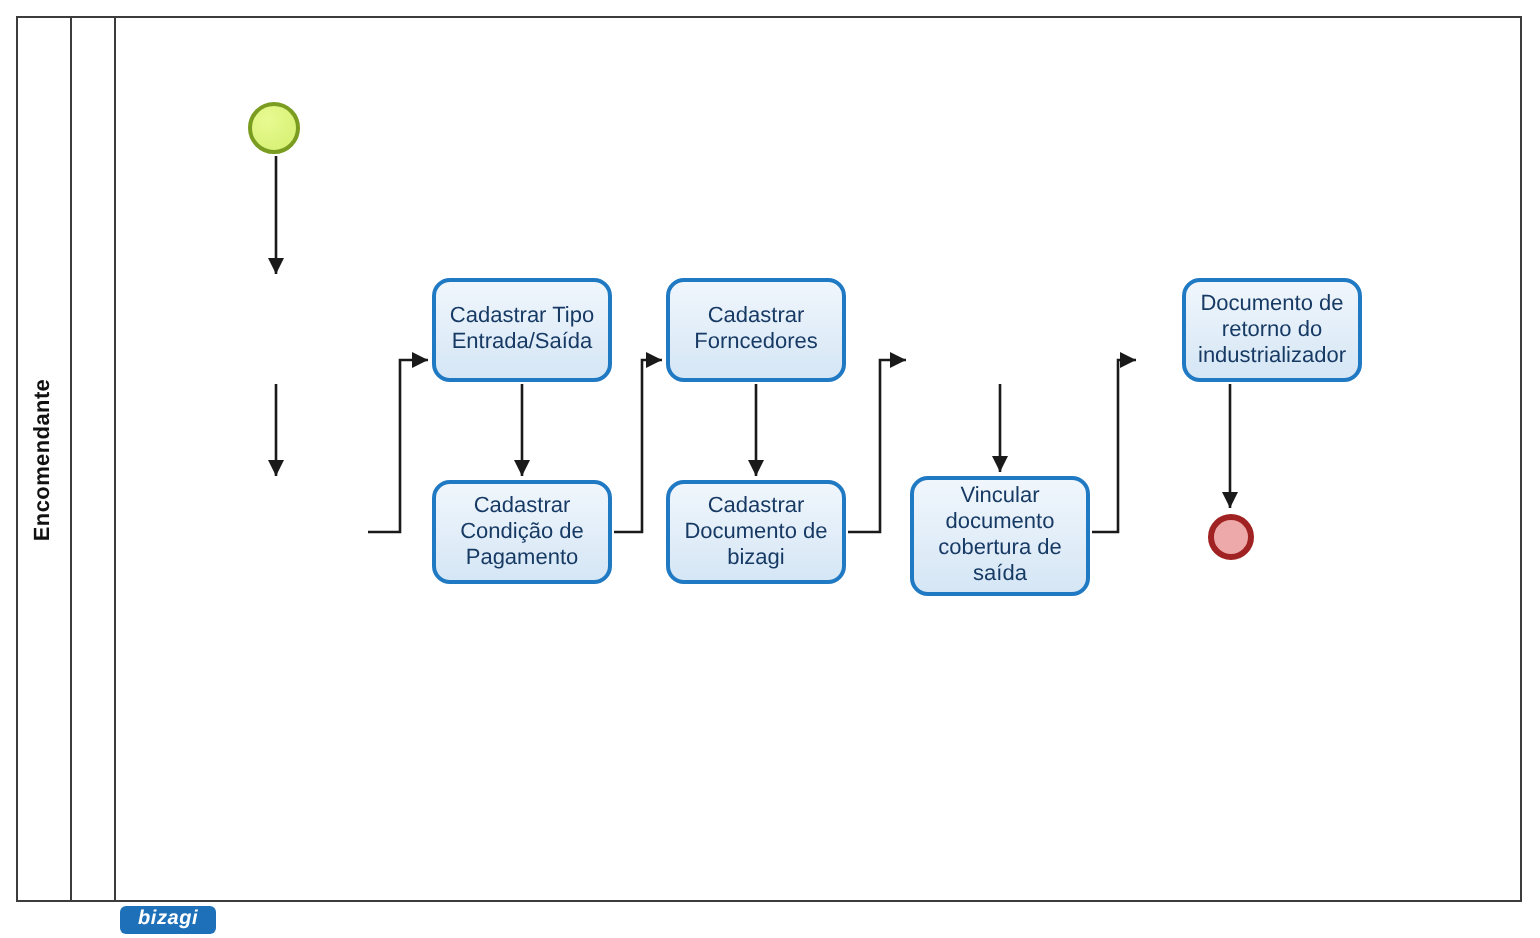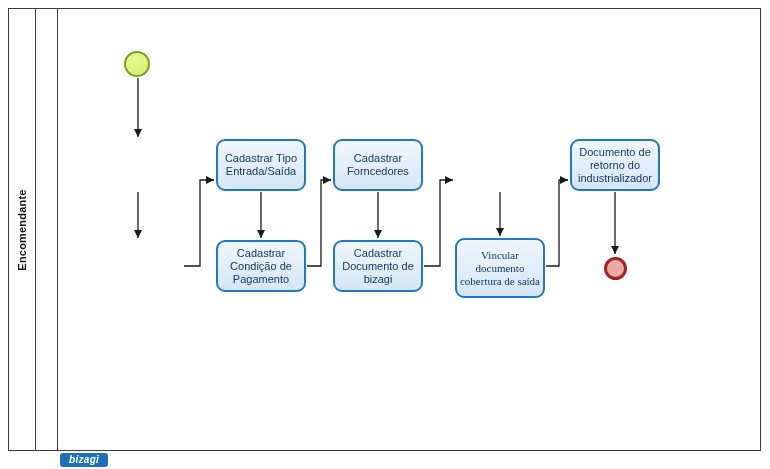--- a/index.html
+++ b/index.html
@@ -11,21 +11,21 @@
   .lane-band{position:absolute;left:27px;top:0;width:22px;height:100%;border-right:1px solid #3c3c3c;box-sizing:border-box;}
   .pool-label{transform:rotate(-90deg);white-space:nowrap;font-size:11px;font-weight:bold;color:#111;letter-spacing:0.2px;}
 
   
   .connectors{position:absolute;left:0;top:0;width:770px;height:469px;pointer-events:none;}
   .connectors polyline{fill:none;stroke:#1a1a1a;stroke-width:1.3;}
 
   
   .task{position:absolute;width:90px;height:52px;box-sizing:border-box;border:2px solid #2079c3;border-radius:9px;background:linear-gradient(#f0f6fc,#d5e6f5);display:flex;align-items:center;justify-content:center;text-align:center;padding:2px;cursor:default;}
   .task-label{font-size:11px;line-height:13px;color:#173a64;}
-  .task.tall{height:60px;font-family:Liberation Serif, serif;}
+  .task.tall{height:60px;}
 
   
   .event{position:absolute;border-radius:50%;box-sizing:content-box;}
   .event.start{width:22px;height:22px;border:2px solid #7a9c21;background:radial-gradient(circle at 35% 30%,#e8fa92,#d3ef6d);}
   .event.end{width:17px;height:17px;border:3px solid #a02222;background:#eda9a9;}
 
   
   .watermark{position:absolute;left:60px;top:453px;height:14px;padding:0 9px;background:#1e71b8;border-radius:3px;display:flex;align-items:center;justify-content:flex-end;}
   .watermark span{color:#ffffff;font-size:10px;font-weight:bold;font-style:italic;line-height:14px;letter-spacing:0.3px;}
 </style>
@@ -62,21 +62,21 @@
 
   <div class="event start" style="left:124px;top:51px"></div>
   <div class="event end" style="left:604px;top:257px"></div>
 
   <div class="task" style="left:216px;top:139px">
     <span class="task-label">Cadastrar Tipo Entrada/Saída</span>
   </div>
   <div class="task" style="left:333px;top:139px">
     <span class="task-label">Cadastrar Forncedores</span>
   </div>
-  <div class="task" style="left:570px;top:139px">
+  <div class="task" style="left:591px;top:139px">
     <span class="task-label">Documento de retorno do industrializador</span>
   </div>
 
   <div class="task" style="left:216px;top:240px">
     <span class="task-label">Cadastrar Condição de Pagamento</span>
   </div>
   <div class="task" style="left:333px;top:240px">
     <span class="task-label">Cadastrar Documento de bizagi</span>
   </div>
   <div class="task tall" style="left:455px;top:238px">

